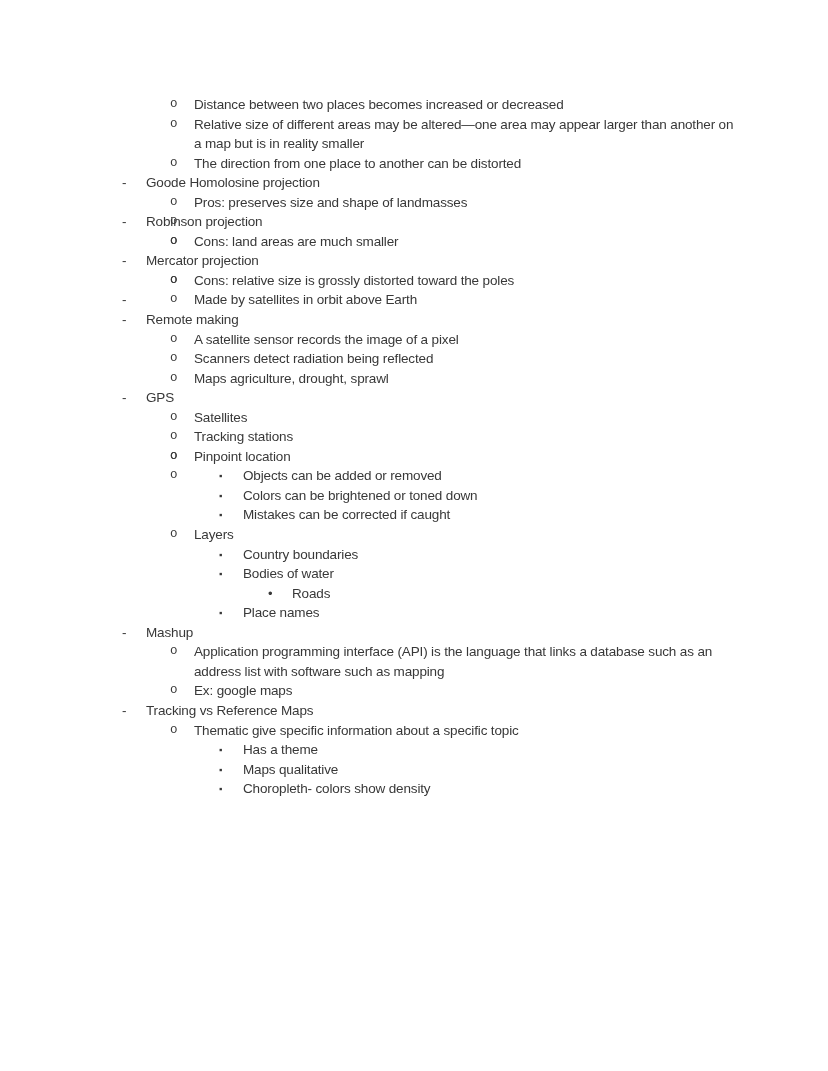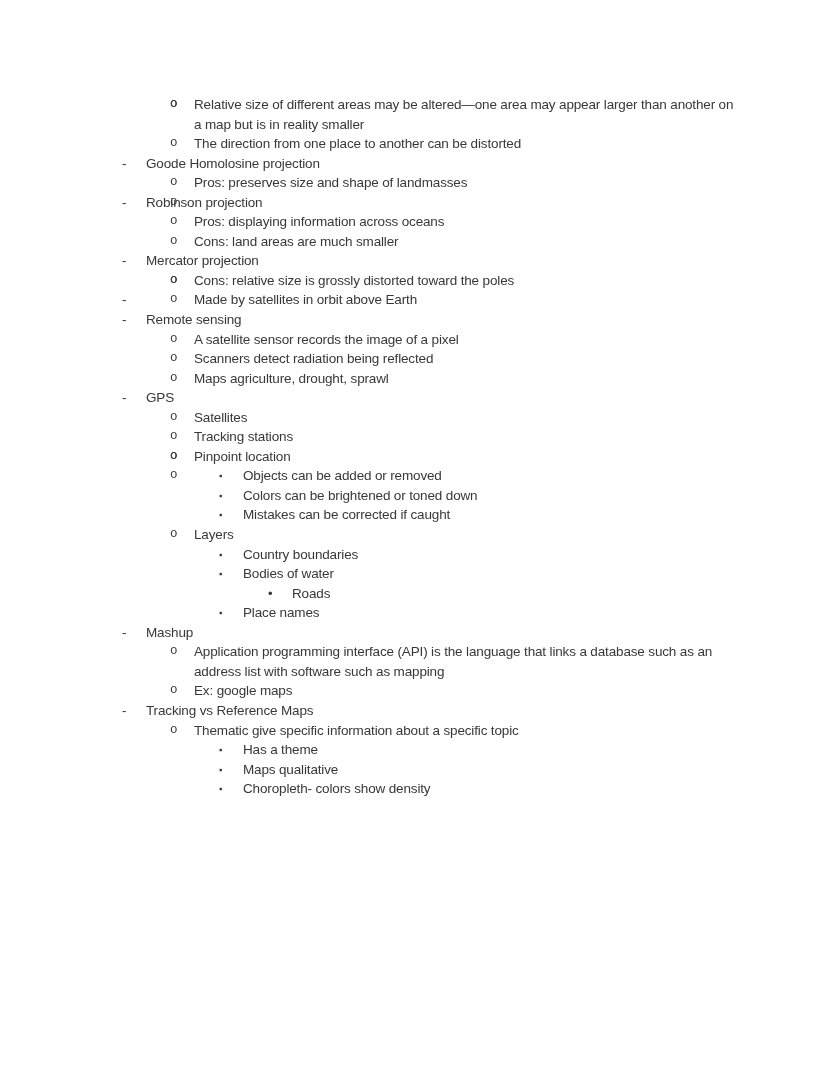--- a/index.html
+++ b/index.html
@@ -45,35 +45,35 @@
   .lvl4 > .marker {
     left: 268px;
     font-size: 13px;
   }
 </style>
 </head>
 <body>
 
 <div class="page">
   <div class="content">
-      <div class="li lvl2"><span class="marker">o</span></div>
+      <div class="li lvl2"><span class="marker">o</span><span>Distance between two places becomes increased or decreased</span></div>
       <div class="li lvl2"><span class="marker">o</span><span>Relative size of different areas may be altered—one area may appear larger than another on a map but is in reality smaller</span></div>
       <div class="li lvl2"><span class="marker">o</span><span>The direction from one place to another can be distorted</span></div>
       <div class="li lvl1"><span class="marker">-</span><span>Goode Homolosine projection</span></div>
       <div class="li lvl2"><span class="marker">o</span><span>Pros: preserves size and shape of landmasses</span></div>
       <div class="li lvl2"><span class="marker">o</span></div>
       <div class="li lvl1"><span class="marker">-</span><span>Robinson projection</span></div>
-      <div class="li lvl2"><span class="marker">o</span><span>Pros: displaying information across oceans</span></div>
+      <div class="li lvl2"><span class="marker">o</span></div>
       <div class="li lvl2"><span class="marker">o</span><span>Cons: land areas are much smaller</span></div>
       <div class="li lvl1"><span class="marker">-</span><span>Mercator projection</span></div>
       <div class="li lvl2"><span class="marker">o</span></div>
       <div class="li lvl2"><span class="marker">o</span><span>Cons: relative size is grossly distorted toward the poles</span></div>
       <div class="li lvl1"><span class="marker">-</span></div>
       <div class="li lvl2"><span class="marker">o</span><span>Made by satellites in orbit above Earth</span></div>
-      <div class="li lvl1"><span class="marker">-</span><span>Remote sensing</span></div>
+      <div class="li lvl1"><span class="marker">-</span><span>Remote making</span></div>
       <div class="li lvl2"><span class="marker">o</span><span>A satellite sensor records the image of a pixel</span></div>
       <div class="li lvl2"><span class="marker">o</span><span>Scanners detect radiation being reflected</span></div>
       <div class="li lvl2"><span class="marker">o</span><span>Maps agriculture, drought, sprawl</span></div>
       <div class="li lvl1"><span class="marker">-</span><span>GPS</span></div>
       <div class="li lvl2"><span class="marker">o</span><span>Satellites</span></div>
       <div class="li lvl2"><span class="marker">o</span><span>Tracking stations</span></div>
       <div class="li lvl2"><span class="marker">o</span></div>
       <div class="li lvl2"><span class="marker">o</span><span>Pinpoint location</span></div>
       <div class="li lvl2"><span class="marker">o</span></div>
       <div class="li lvl3"><span class="marker">▪</span><span>Objects can be added or removed</span></div>

